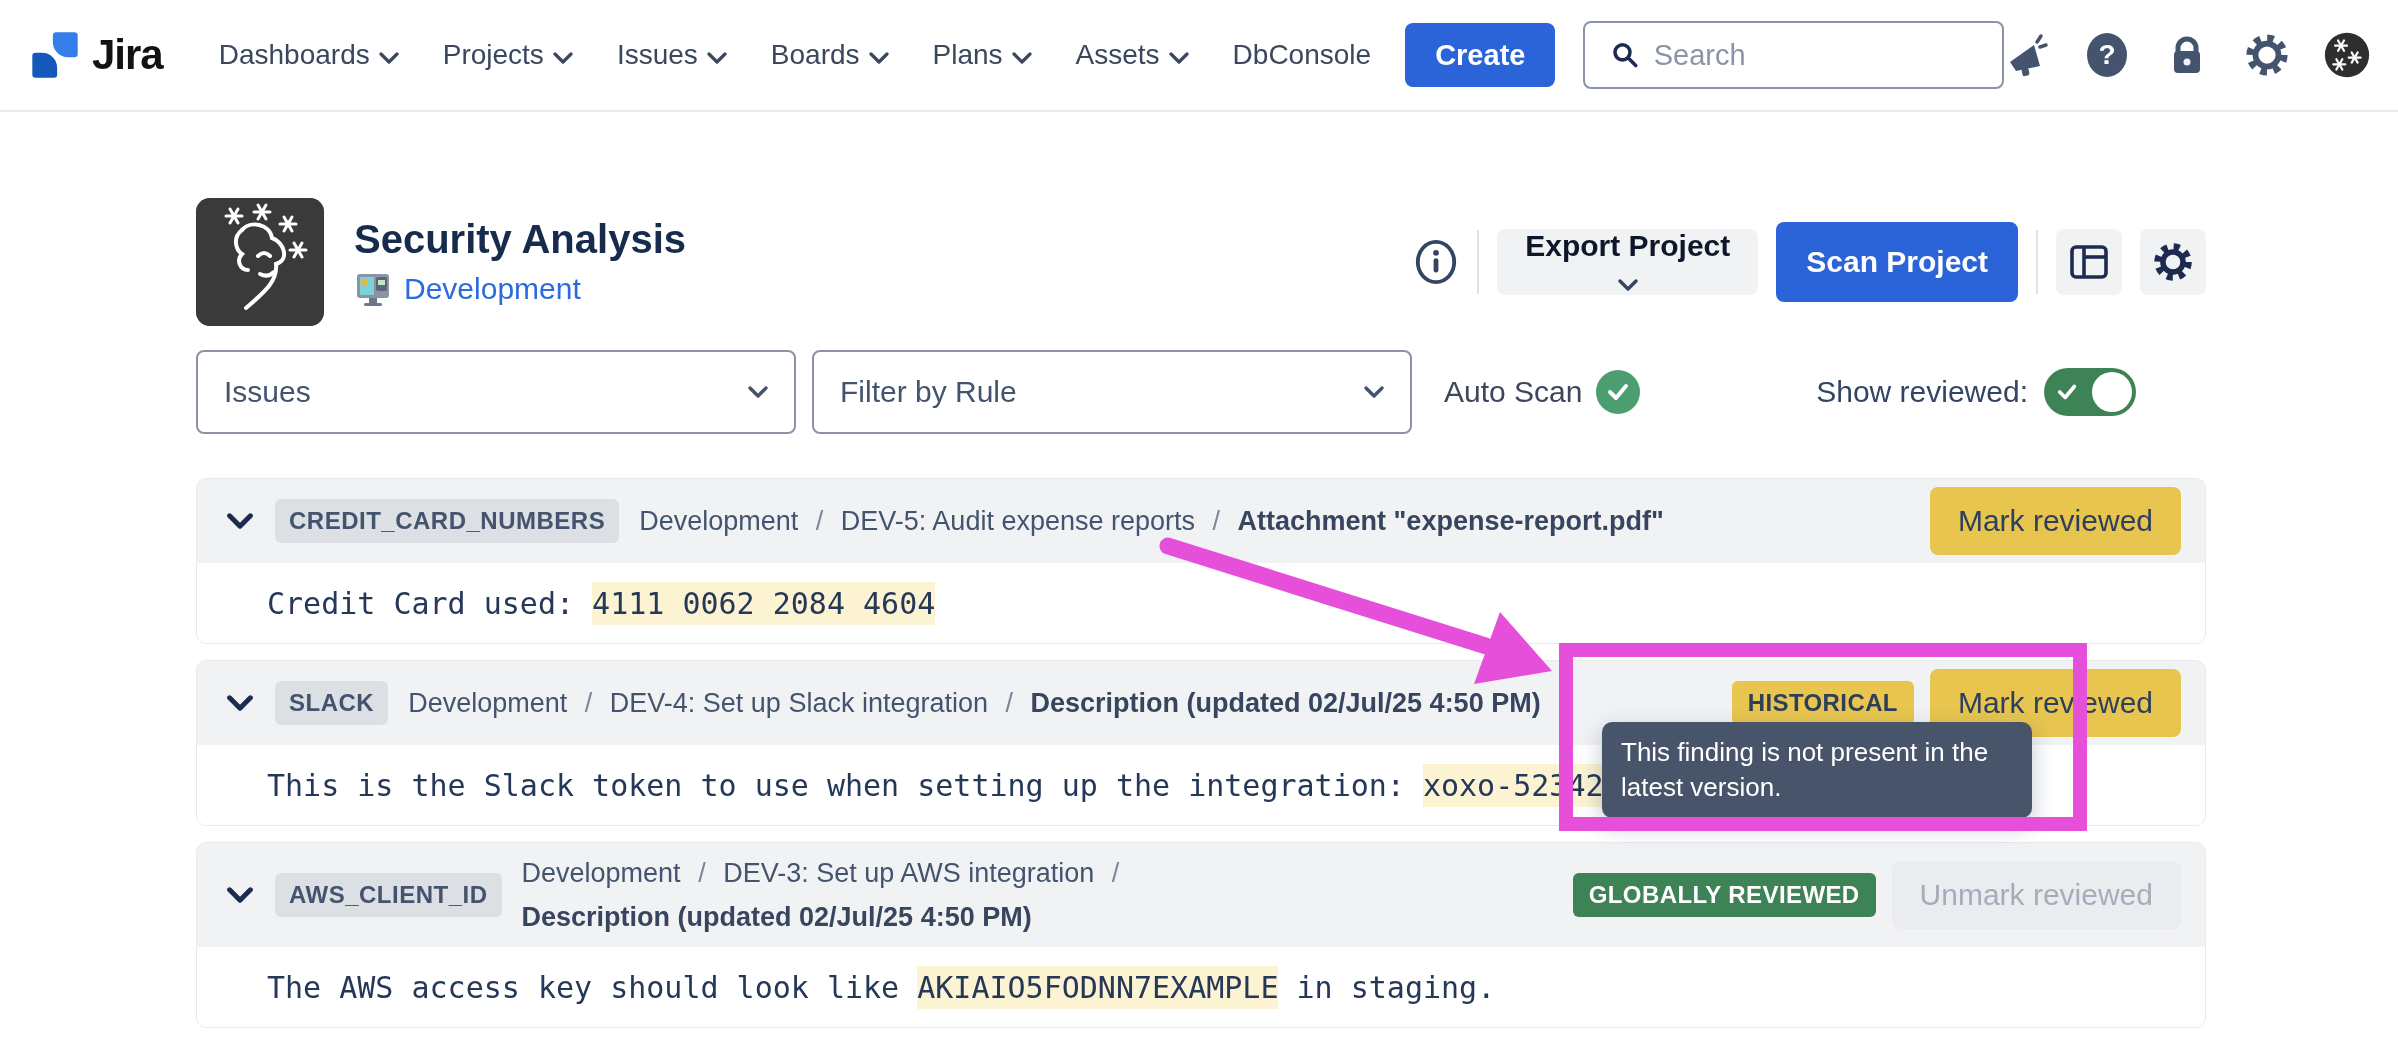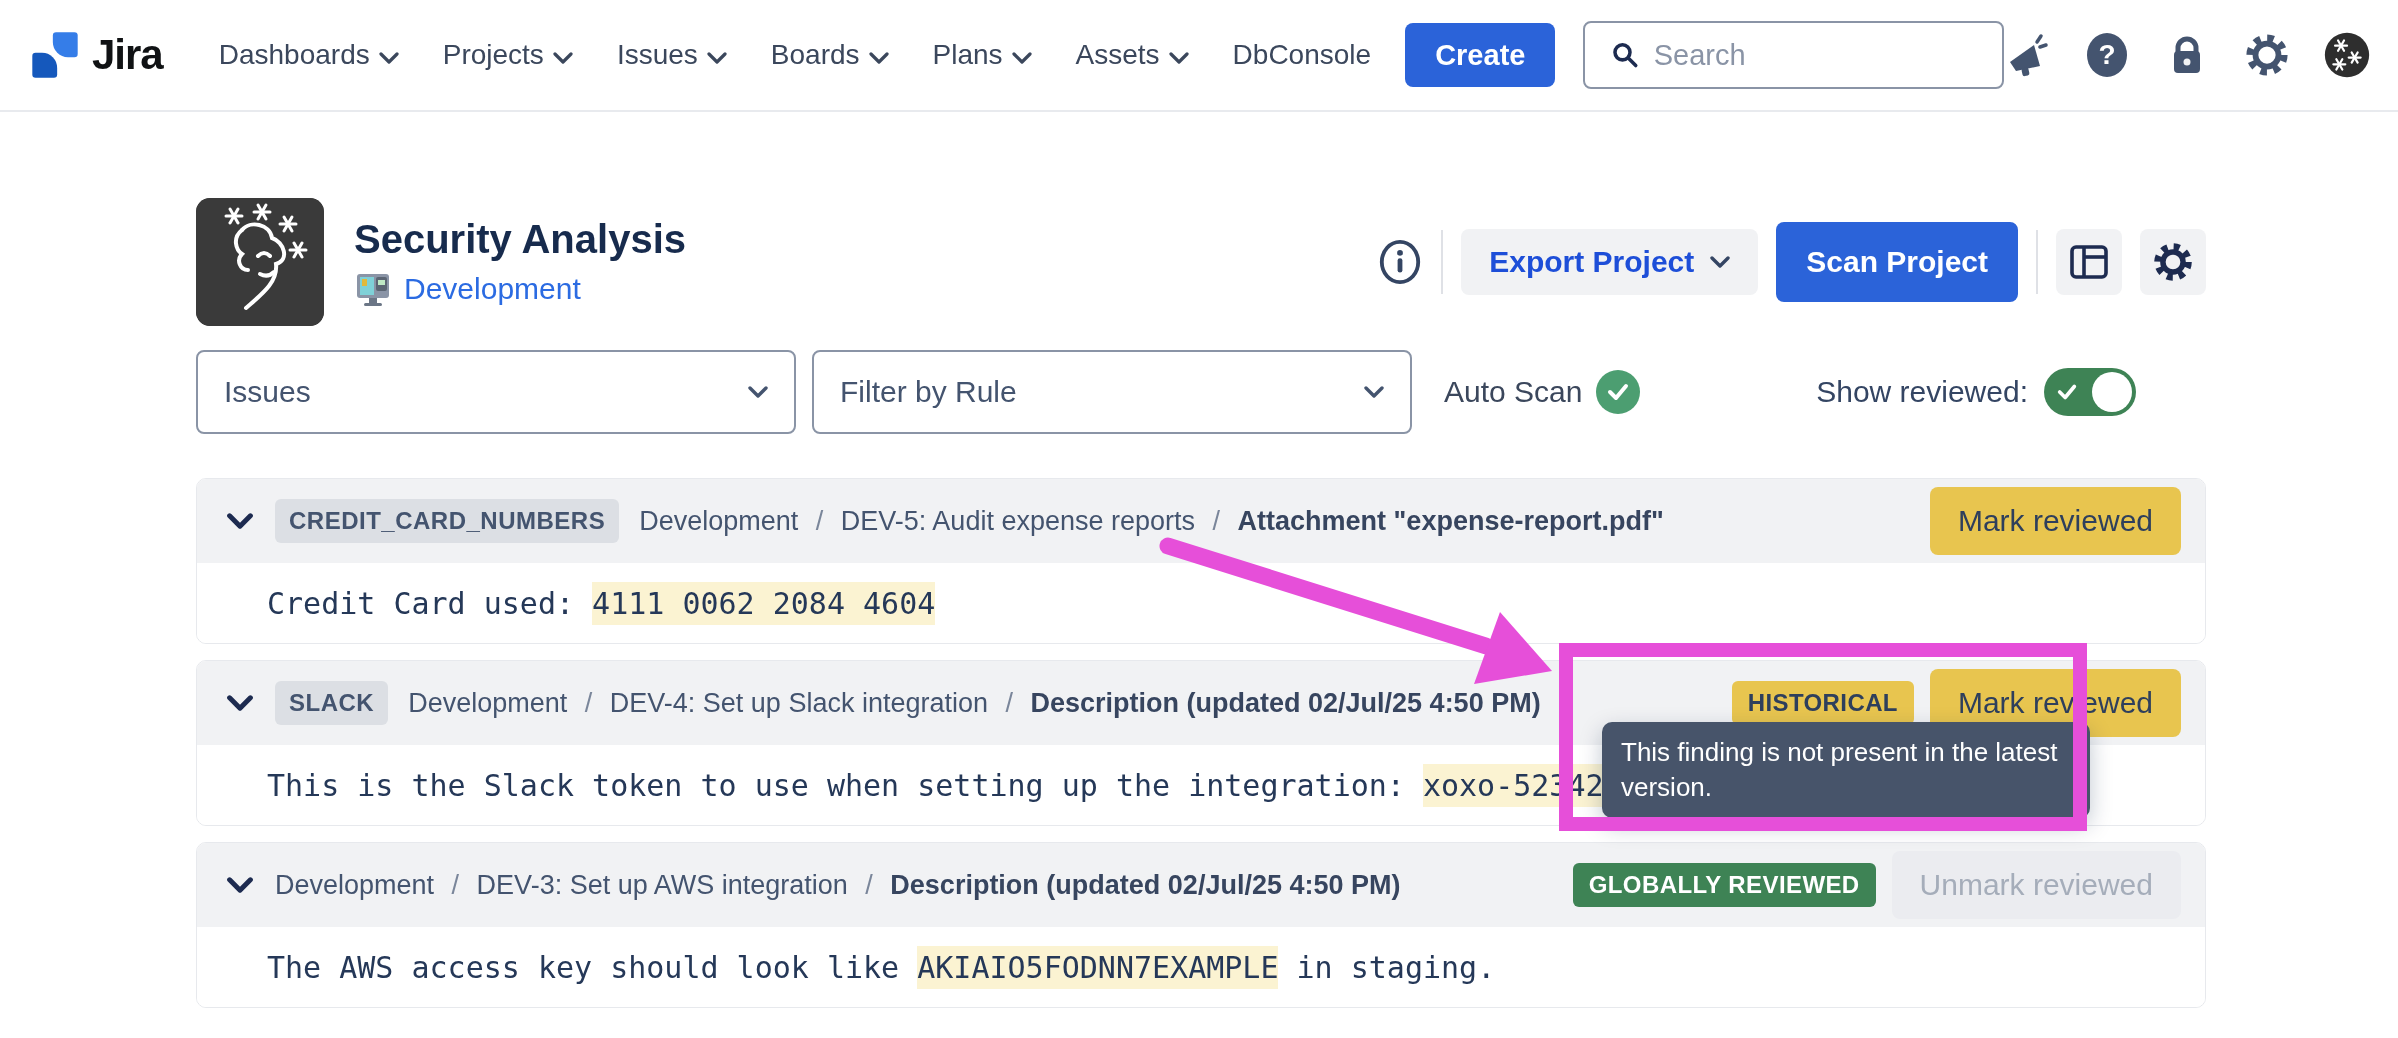--- a/index.html
+++ b/index.html
@@ -29,21 +29,21 @@
 
   .proj-header { display:flex; align-items:center; }
   .proj-avatar { width:128px; height:128px; border-radius:14px; background:#3A3A3A; flex:0 0 auto; }
   .proj-titles { margin-left:30px; display:flex; flex-direction:column; gap:8px; }
   .proj-title { font-size:40px; font-weight:700; color:#172B4D; }
   .proj-sub { display:flex; align-items:center; gap:12px; }
   .proj-link { font-size:30px; color:#2B6BE2; cursor:pointer; }
   .proj-actions { margin-left:auto; display:flex; align-items:center; gap:18px; }
   .vdiv { width:2px; height:64px; background:#DFE1E6; }
   .btn-gray { display:flex; align-items:center; gap:16px; height:66px; padding:0 28px; background:#F1F2F4;
-    border:none; border-radius:8px; font-size:30px; font-weight:600; color:#1d4ed8; cursor:pointer; font-family:inherit; }
+    border:none; border-radius:8px; font-size:30px; font-weight:600; color:#0f172a; cursor:pointer; font-family:inherit;flex-direction:column; }
   .btn-blue { height:80px; padding:0 30px; background:#2B63D9; border:none; border-radius:8px;
     font-size:30px; font-weight:600; color:#fff; cursor:pointer; font-family:inherit; }
   .iconbtn { width:66px; height:66px; background:#F1F2F4; border:none; border-radius:8px;
     display:flex; align-items:center; justify-content:center; cursor:pointer; }
 
   
   .filters { display:flex; align-items:center; margin-top:24px; }
   .select { display:flex; align-items:center; justify-content:space-between; width:600px; height:84px;
     border:2px solid #8A94A6; border-radius:8px; padding:0 26px; font-size:30px; color:#44546F;
     background:#fff; cursor:pointer; }
@@ -73,21 +73,21 @@
   .badge { border-radius:6px; padding:8px 16px; font-size:24px; font-weight:700; letter-spacing:0.4px; white-space:nowrap; }
   .action-btn { height:68px; padding:0 28px; border:none; border-radius:8px; font-size:30px; font-weight:500;
     font-family:inherit; cursor:pointer; white-space:nowrap; }
   .action-yellow { background:#E8C54F; color:#2E3F5C; }
   .action-disabled { background:#EBECF0; color:#A5ADBA; cursor:default; }
   .card-body { background:#fff; height:80px; display:flex; align-items:center; padding:0 24px 0 70px; }
   .mono { font-family:"DejaVu Sans Mono", monospace; font-size:30px; color:#253858; white-space:nowrap; }
   .mono mark { background:#FBF3D2; color:#253858; padding:4px 0; }
 
   
-  .tooltip { position:absolute; left:1602px; top:722px; width:488px; z-index:40;
+  .tooltip { position:absolute; left:1602px; top:722px; width:430px; z-index:40;
     background:#47546A; color:#fff; font-size:26px; line-height:35px; padding:13px 19px;
     border-radius:10px; box-shadow:0 8px 22px rgba(9,30,66,0.25); }
   .annotation { position:absolute; left:0; top:0; z-index:50; pointer-events:none; }
 </style>
 </head>
 <body>
 
 <header class="topnav">
   <div class="brand">
     <svg width="54" height="54" viewBox="0 0 100 100">
@@ -348,20 +348,21 @@
           <span class="mono"><span>This is the Slack token to use when setting up the integration: </span><mark>xoxo-523423-234243-234233-e</mark><span></span></span>
         </div>
       </div>
       <div class="card">
         <div class="card-head">
           <span class="caret">
             <svg width="26" height="16" viewBox="0 0 20 12">
               <path d="M2 2 L10 10 L18 2" fill="none" stroke="#1D2B50" stroke-width="3.8" stroke-linecap="round" stroke-linejoin="round"></path>
             </svg>
           </span>
+          <span class="chip">AWS_CLIENT_ID</span>
           <div class="crumbs"><span class="crumb">Development</span><span class="crumb-sep"> / </span><span class="crumb">DEV-3: Set up AWS integration</span><span class="crumb-sep"> / </span><span class="crumb-last">Description (updated 02/Jul/25 4:50 PM)</span></div>
           <div class="head-right">
             <span class="badge" style="background: rgb(62, 131, 85); color: rgb(255, 255, 255);">GLOBALLY REVIEWED</span>
             <button class="action-btn action-disabled" disabled="">Unmark reviewed</button>
           </div>
         </div>
         <div class="card-body">
           <span class="mono"><span>The AWS access key should look like </span><mark>AKIAIO5FODNN7EXAMPLE</mark><span> in staging.</span></span>
         </div>
       </div>

